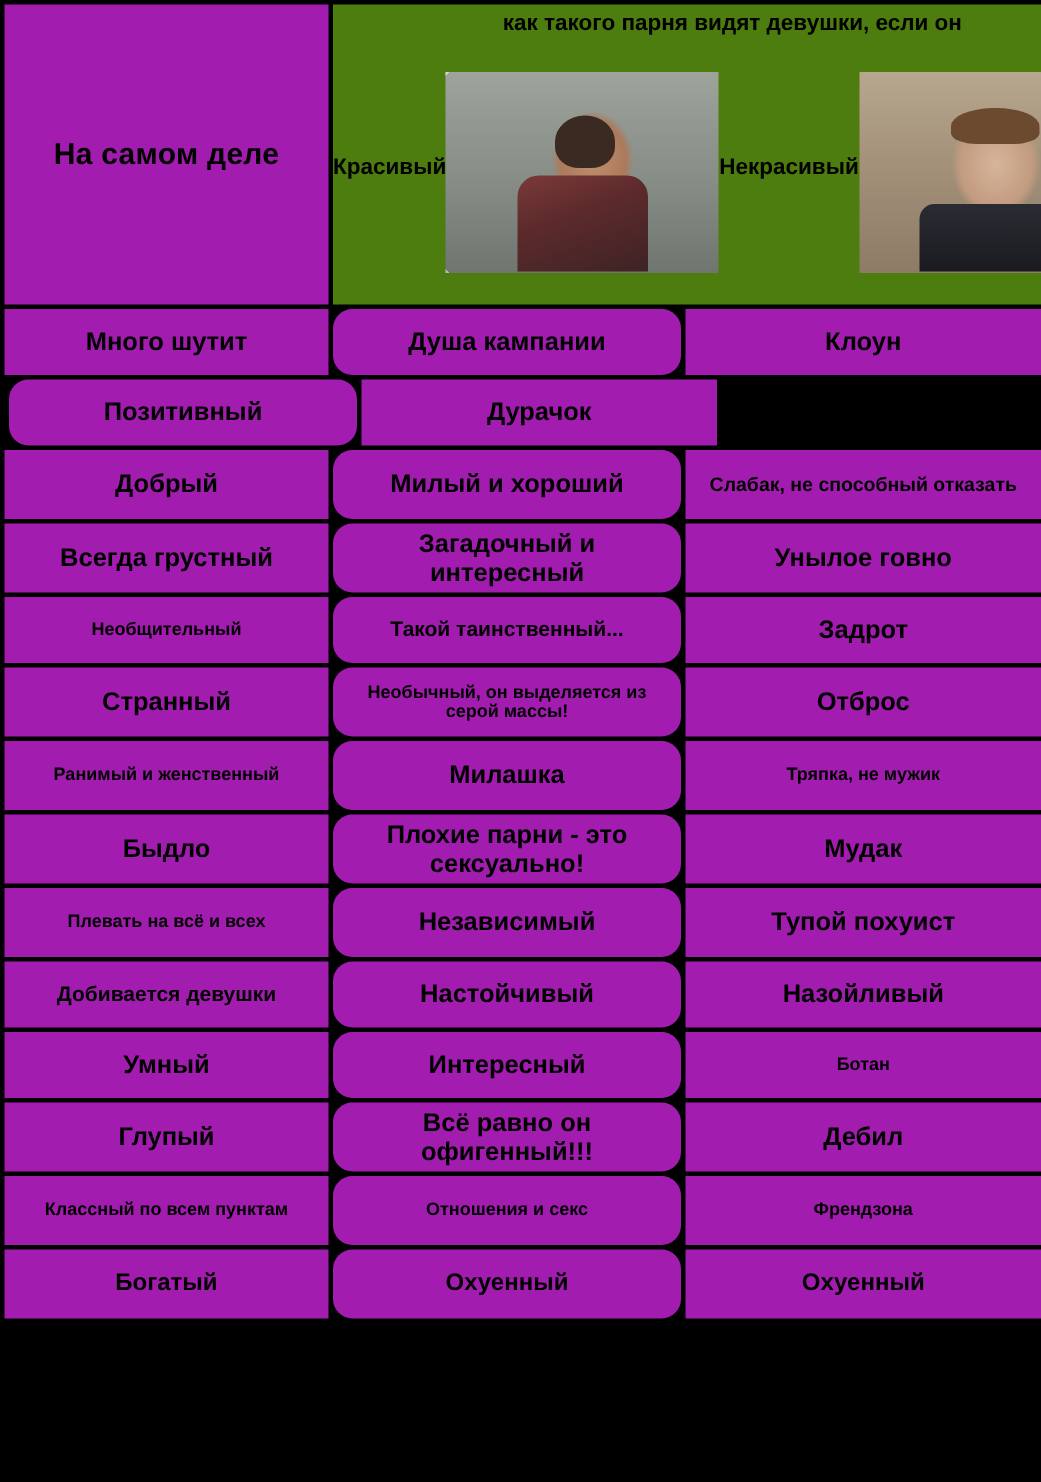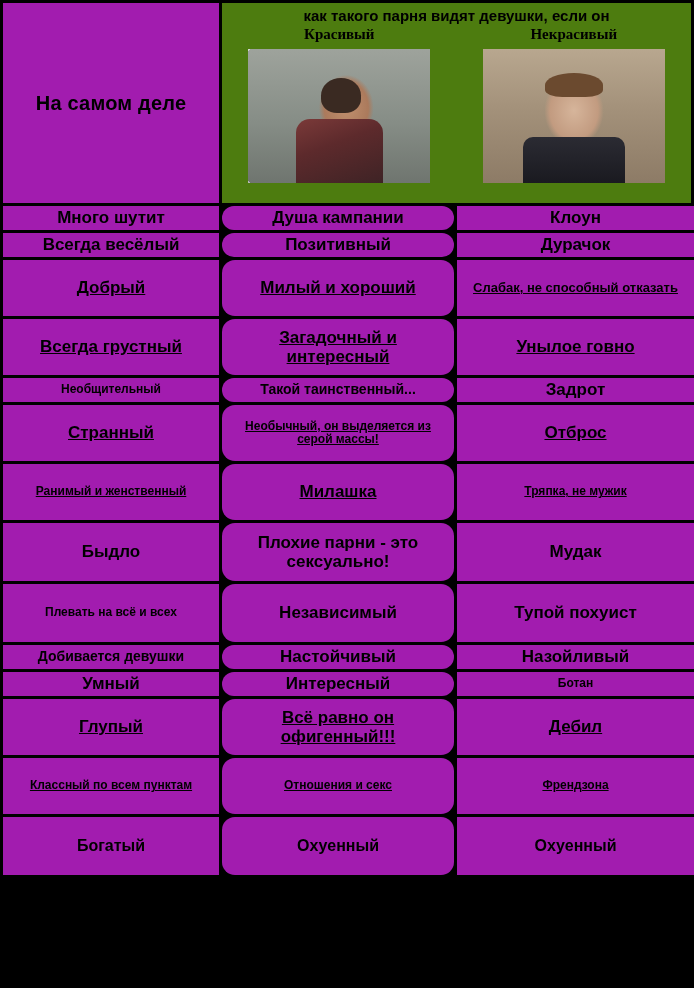--- a/index.html
+++ b/index.html
@@ -69,23 +69,21 @@
     font-weight: bold;
     padding-bottom: 2px;
   }
   .header-span-cols {
     display: flex;
     flex: 1 1 auto;
   }
   .hs-col {
     flex: 1 1 50%;
     display: flex;
-    flex-direction: column;
     align-items: center;
-    font-family: Liberation Serif, serif;
   }
   .hs-col-label {
     font-size: 15px;
     font-weight: bold;
     margin-bottom: 6px;
   }
   .photo {
     width: 182px;
     height: 134px;
     border: 0;
@@ -133,23 +131,23 @@
   .photo-nerd::after {
     content: "";
     position: absolute;
     left: 34%; top: 18%;
     width: 32%; height: 18%;
     background: #6b4a2f;
     border-radius: 50% 50% 30% 30%;
   }
 
   
-  .r-small   { height: 24px; }
-  .r-med     { height: 56px; text-decoration: underline; }
-  .r-tall    { height: 58px; justify-content: space-between; }
+  .r-small   { height: 44px; }
+  .r-med     { height: 46px; }
+  .r-tall    { height: 46px; justify-content: space-between; }
 
   .t-17 { font-size: 17px; font-weight: bold; }
   .t-16 { font-size: 12px; font-weight: bold; }
   .t-14 { font-size: 14px; font-weight: bold; }
   .t-13 { font-size: 13px; font-weight: bold; }
   .t-12 { font-size: 12px; font-weight: bold; }
   .t-20 { font-size: 16px; font-weight: bold; }
 </style>
 </head>
 <body>
@@ -173,21 +171,20 @@
     </div>
   </div>
 
   <div class="row r-small">
     <div class="cell col1 t-17">Много шутит</div>
     <div class="cell col2 t-17">Душа кампании</div>
     <div class="cell col3 t-17">Клоун</div>
   </div>
 
   <div class="row r-small">
-    <div class="cell col1 t-17">Всегда весёлый</div>
     <div class="cell col2 t-17">Позитивный</div>
     <div class="cell col3 t-17">Дурачок</div>
   </div>
 
   <div class="row r-med">
     <div class="cell col1 t-17">Добрый</div>
     <div class="cell col2 t-17">Милый и хороший</div>
     <div class="cell col3 t-13">Слабак, не способный отказать</div>
   </div>
 

